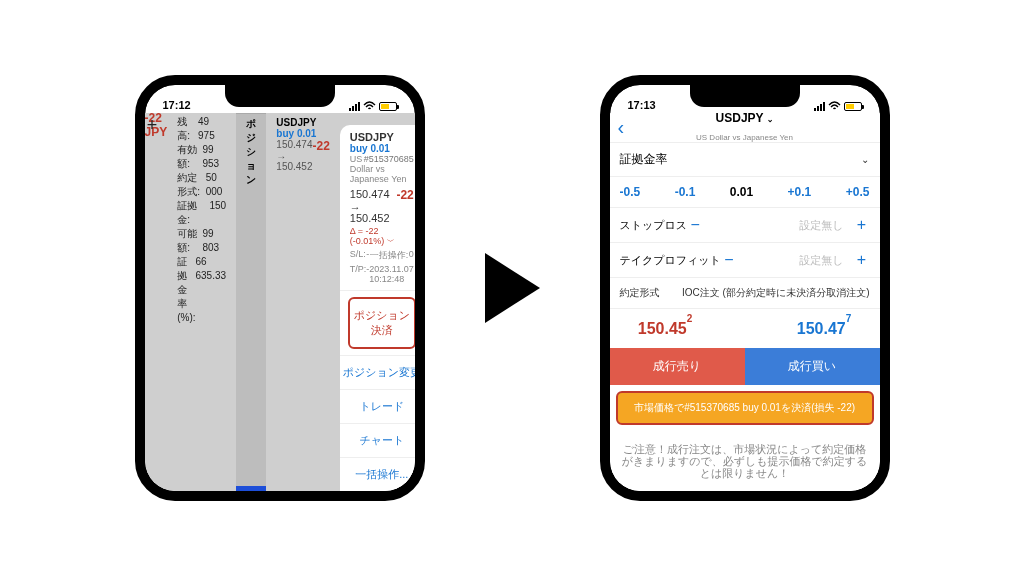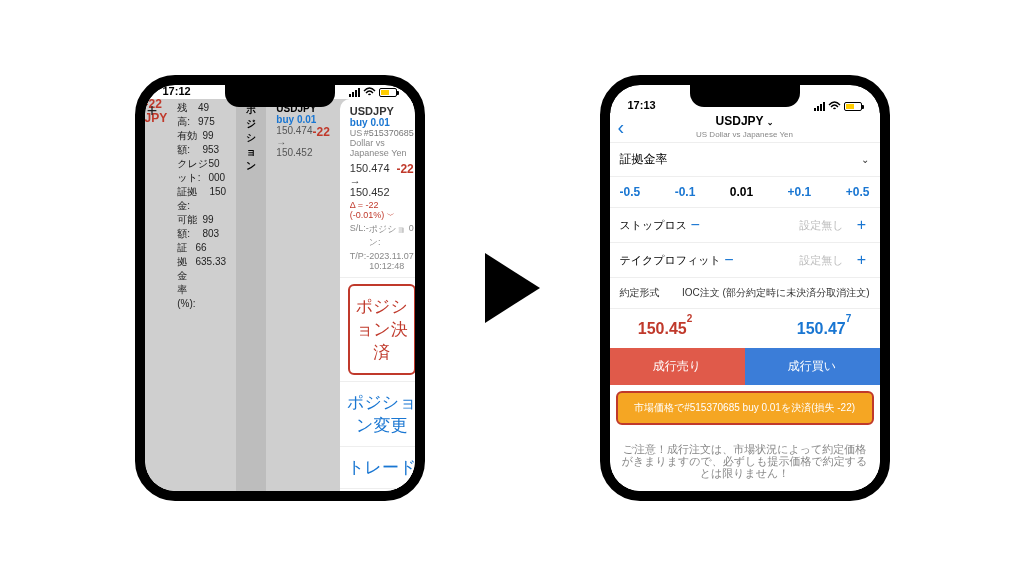--- a/index.html
+++ b/index.html
@@ -59,30 +59,30 @@
   .sheet-pad { padding:6px 10px; }
   .sheet-head .sym { font-weight:700; font-size:11px; }
   .sheet-head .side { color:#1976d2; font-weight:700; }
   .sheet-head .id { float:right; color:#777; font-size:9px; }
   .sheet-sub { color:#888; font-size:9px; }
   .sheet-prices { display:flex; justify-content:space-between; padding-top:4px; font-size:11px;}
   .delta { color:#c0392b; font-size:9px; padding-top:2px; }
   .delta .chev { font-size:8px; }
   .kv { display:flex; justify-content:space-between; color:#888; font-size:9px; padding-top:2px;}
   .menu { border-top:1px solid #eee; }
-  .menu-item { text-align:center; padding:9px 0; font-size:17px; color:#1976d2; border-top:1px solid #eee;}
+  .menu-item { text-align:center; padding:9px 0; font-size:11px; color:#1976d2; border-top:1px solid #eee;}
   .menu-item.primary {
     color:#c0392b; margin:6px 8px; border:2px solid #c0392b; border-radius:6px; font-weight:500;
   }
 
   
   .right-body { flex:1; background:#fff; display:flex; flex-direction:column; font-size:10px;}
   .nav { height:30px; display:flex; align-items:center; justify-content:center; position:relative; border-bottom:1px solid #eee;}
   .nav .back { position:absolute; left:8px; color:#1976d2; font-size:20px; font-weight:300;}
-  .nav .ttl { text-align:center; line-height:12px; }
+  .nav .ttl { text-align:center; line-height:18px; }
   .nav .ttl .main { font-weight:700; font-size:12px; }
   .nav .ttl .main .chev { font-size:8px; }
   .nav .ttl .sub { font-size:8px; color:#888; }
   .row { padding:8px 10px; border-bottom:1px solid #eee; display:flex; align-items:center; justify-content:space-between;}
   .ordertype { font-size:12px; }
   .ordertype .chev { font-size:10px; color:#333;}
   .steps { display:flex; justify-content:space-between; font-size:12px; font-weight:600;}
   .steps .blue { color:#1976d2; }
   .steps .cur { color:#000; }
   .sl-row .lbl { font-size:11px; }
@@ -142,21 +142,21 @@
       <div class="acct">
         <div class="acct-row">
             <span>残高:</span>
             <span>49 975</span>
           </div>
         <div class="acct-row">
             <span>有効額:</span>
             <span>99 953</span>
           </div>
         <div class="acct-row">
-            <span>クレジット:</span>
+            <span>約定形式:</span>
             <span>50 000</span>
           </div>
         <div class="acct-row">
             <span>証拠金:</span>
             <span>150</span>
           </div>
         <div class="acct-row">
             <span>可能額:</span>
             <span>99 803</span>
           </div>
@@ -189,21 +189,21 @@
             <span>150.474 → 150.452</span>
             <span class="neg">-22</span>
           </div>
           <div class="delta">
             <span>Δ = -22 (-0.01%)</span>
             <span class="chev">﹀</span>
           </div>
           <div class="kv">
               <span>S/L:</span>
               <span>-</span>
-              <span>ポジション:</span>
+              <span>一括操作:</span>
               <span>0</span>
             </div>
           <div class="kv">
               <span>T/P:</span>
               <span>-</span>
               <span>2023.11.07 10:12:48</span>
             </div>
         </div>
         <div class="menu">
           <div class="menu-item primary">ポジション決済</div>

